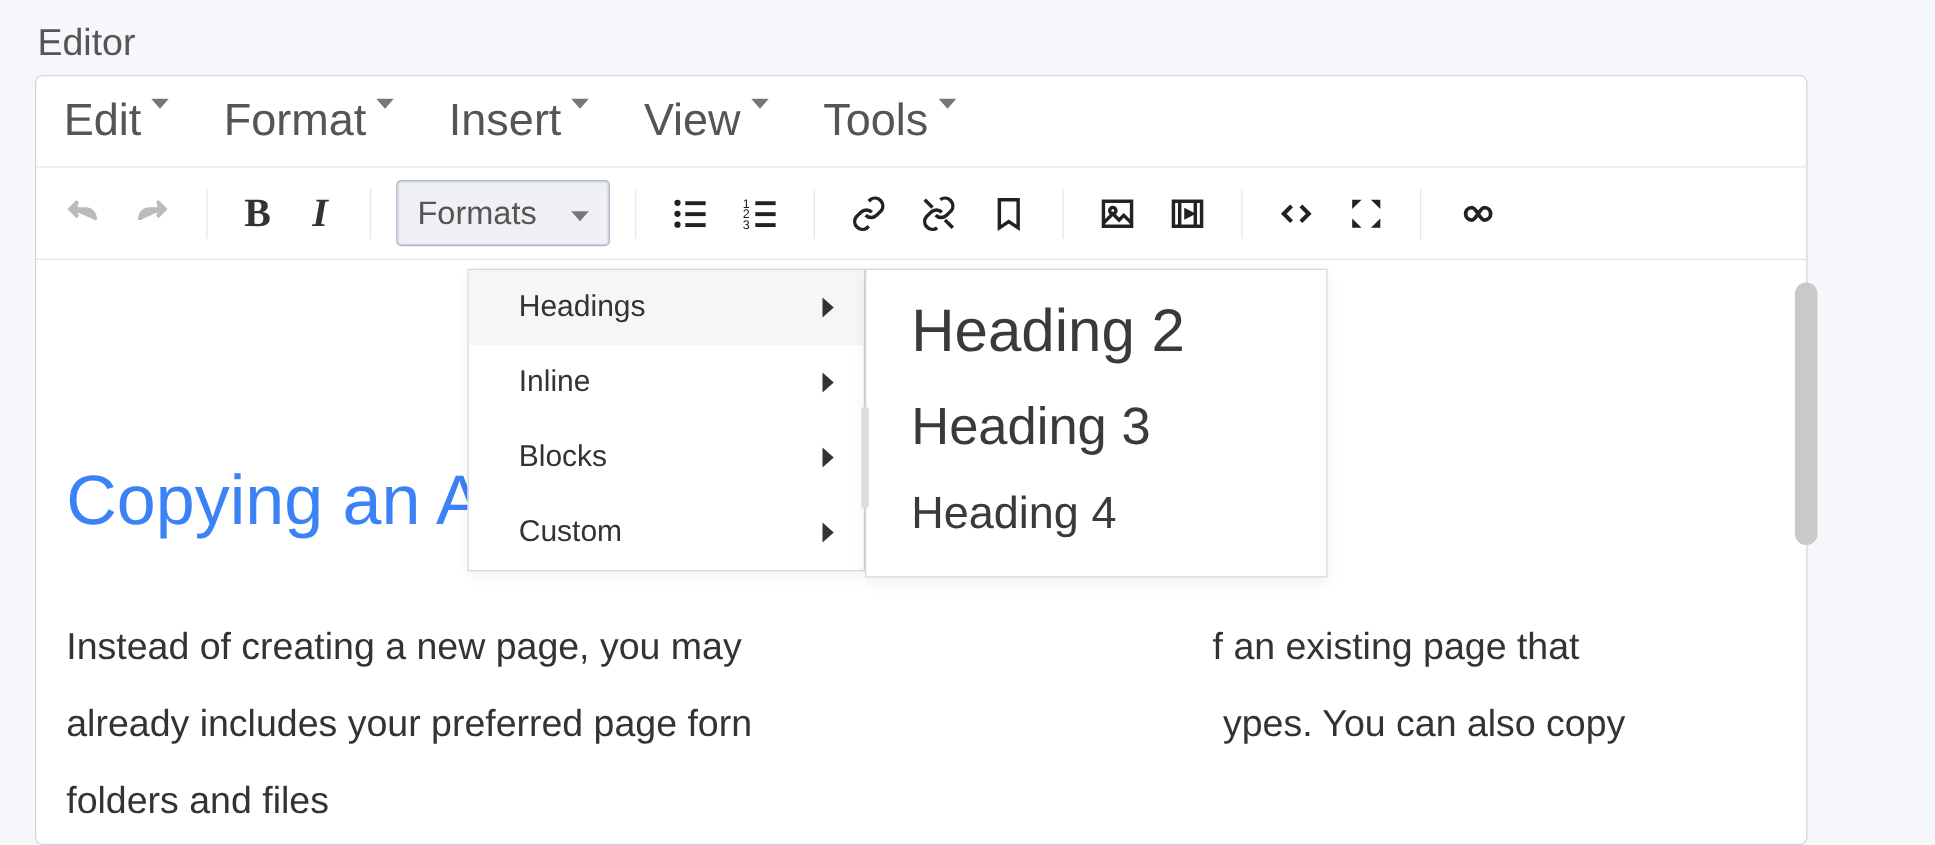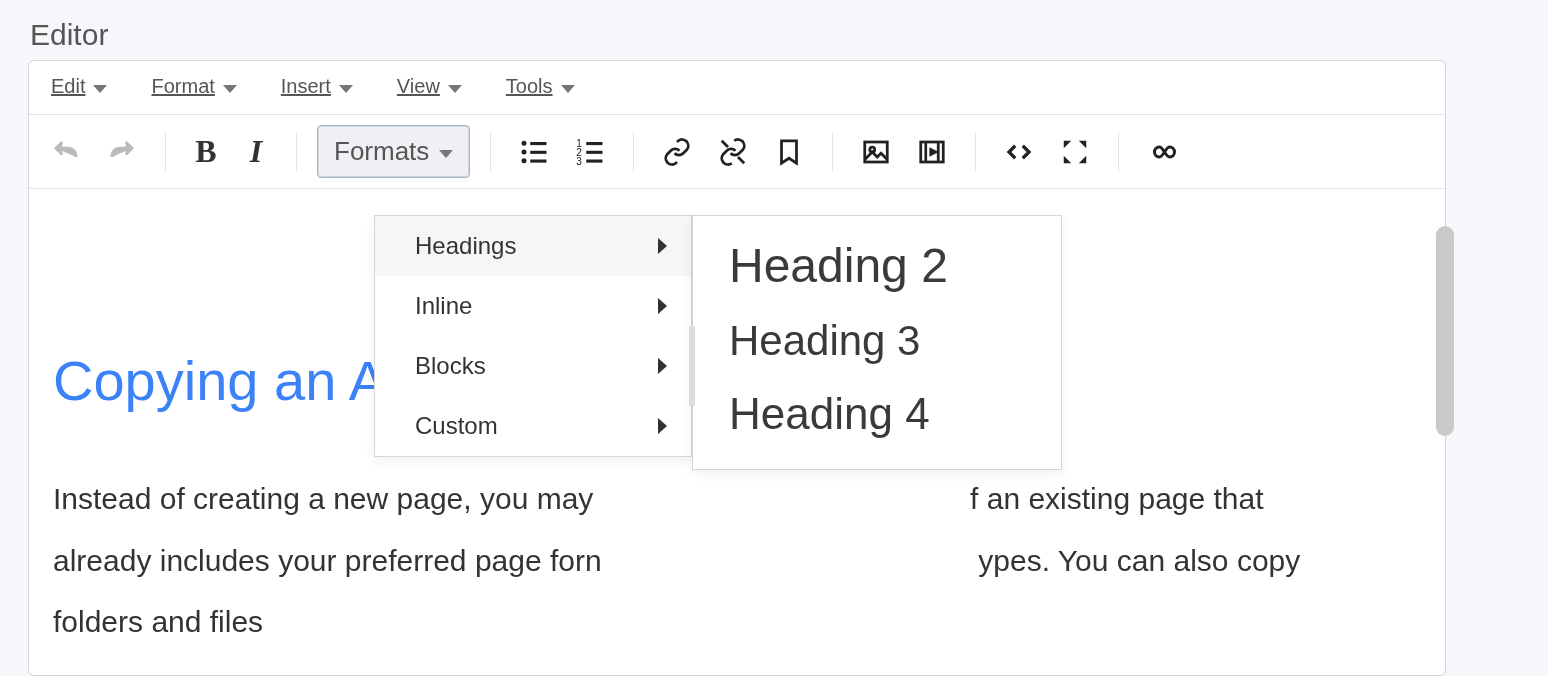--- a/index.html
+++ b/index.html
@@ -34,26 +34,24 @@
     border-radius: 6px;
   }
   .menubar {
     display: flex;
     gap: 44px;
     padding: 14px 22px 16px;
     border-bottom: 1px solid #e3e3e3;
   }
   .menu-item {
     display: flex;
-    align-items: center;
     gap: 8px;
     color: #555;
     cursor: pointer;
-    font-size: 20px;
-    text-decoration: underline;
+    font-size: 36px;
   }
   .caret-down {
     width: 0; height: 0;
     border-left: 7px solid transparent;
     border-right: 7px solid transparent;
     border-top: 8px solid #777;
     margin-top: 4px;
   }
   .toolbar {
     display: flex;
@@ -71,21 +69,21 @@
     justify-content: center;
     color: #333;
     cursor: pointer;
   }
   .tbtn svg { width: 30px; height: 30px; }
   .tbtn.disabled svg { stroke:#bbb; fill:#bbb; }
   .sep { width: 1px; height: 40px; background: #e6e6e6; margin: 0 10px; }
   .formats-btn {
     display: flex;
     align-items: center;
-    gap: 10px;
+    gap: 28px;
     padding: 10px 16px;
     border: 1px solid #a9b5c6;
     background: #eef0f3;
     border-radius: 4px;
     cursor: pointer;
     box-shadow: inset 0 0 0 1px #cfd6e0;
   }
   .formats-btn span { color: #555; font-size: 26px; }
   .bold { font-family: Georgia, serif; font-weight: 900; font-size: 32px; cursor:pointer; width:40px; text-align:center; }
   .italic { font-family: Georgia, serif; font-style: italic; font-size: 32px; font-weight: bold; cursor:pointer; width:40px; text-align:center; }
@@ -329,17 +327,17 @@
     </div>
     <div class="dd-item">
       <span>Custom</span>
       <span class="caret-right"></span>
     </div>
   </div>
 
   <div class="dropdown headings">
     <div class="hd-item" style="font-size:48px">Heading 2</div>
     <div class="hd-item" style="font-size:42px">Heading 3</div>
-    <div class="hd-item" style="font-size:44px">Heading 4</div>
+    <div class="hd-item" style="font-size:36px">Heading 4</div>
   </div>
 
   <div class="scrollbar-thumb"></div>
 </div>
 
 </body></html>

